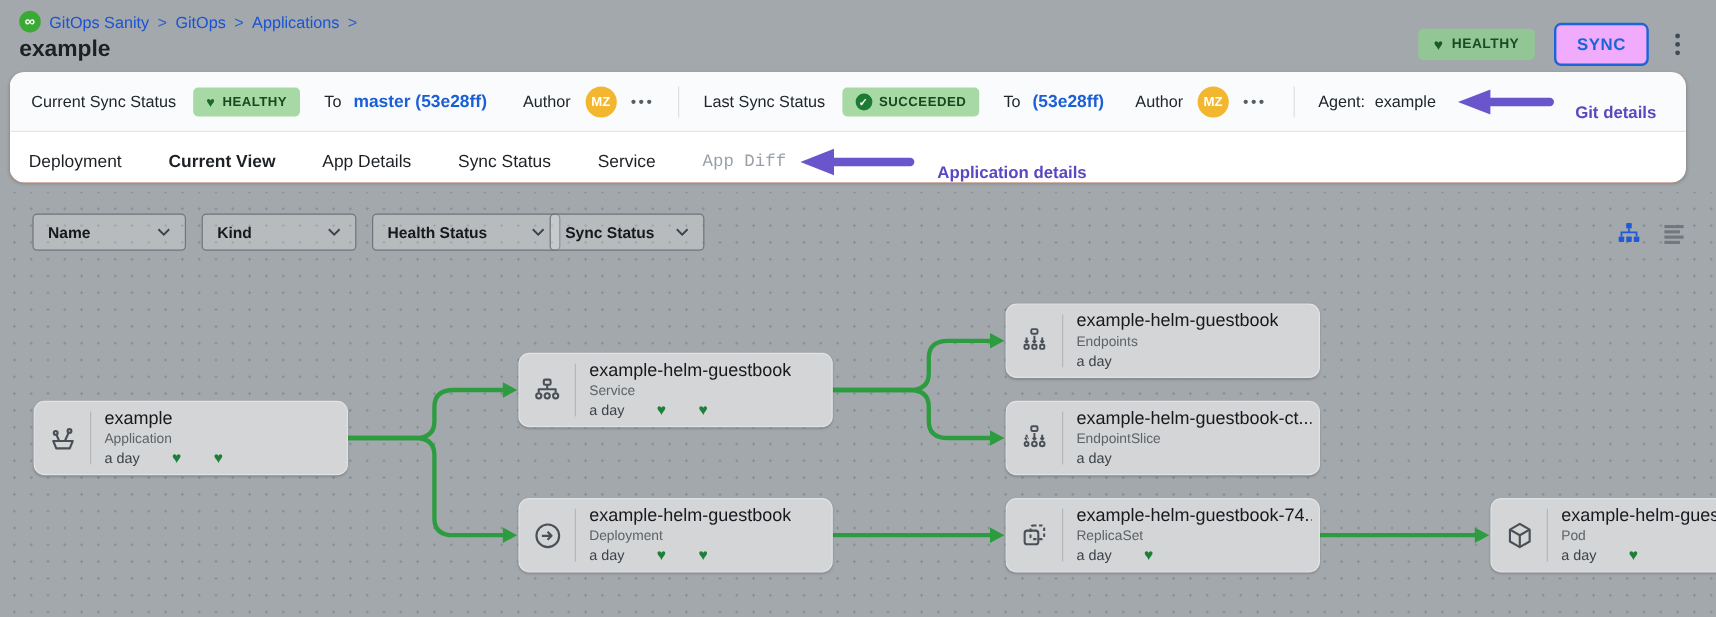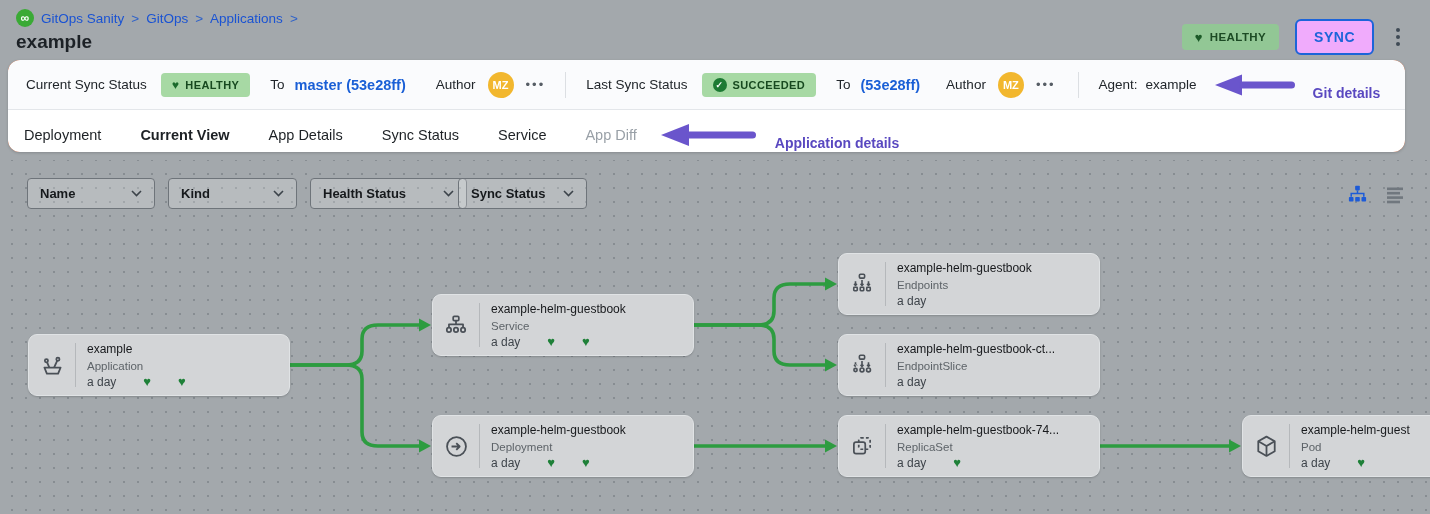--- a/index.html
+++ b/index.html
@@ -68,21 +68,21 @@
                  padding: 0 12px; font-size: 13px; font-weight: bold; color: #16191c; cursor: pointer; }
   .view-toggles { position: absolute; top: 25px; right: 26px; display: flex; gap: 19px; align-items: center; }
   .vt { cursor: pointer; display: flex; }
 
   
   .node { position: absolute; width: 262px; height: 62px; background: #d3d5d7; border: 1px solid #e0e3e5;
           border-radius: 9px; box-shadow: 0 1px 2px rgba(0,0,0,.18); display: flex; align-items: center; cursor: pointer; }
   .node-icon { width: 46px; display: flex; align-items: center; justify-content: center; flex: none; }
   .node-sep { width: 1px; height: 44px; background: #b5b8bb; margin-right: 11px; flex: none; }
   .node-body { overflow: hidden; padding-right: 6px; }
-  .node-title { font-size: 12px; color: #17191c; line-height: 18px; white-space: nowrap; overflow: hidden; }
+  .node-title { font-size: 15px; color: #17191c; line-height: 18px; white-space: nowrap; overflow: hidden; }
   .node-kind { font-size: 11.5px; color: #5d6368; line-height: 15px; margin-top: 1px; }
   .node-meta { font-size: 12px; color: #3e444a; line-height: 15px; margin-top: 1px; display: flex; align-items: flex-start; }
   .heart { color: #1e8038; font-size: 13px; margin-left: 27px; line-height: 13px; }
 </style>
 </head>
 <body>
 
 <div class="breadcrumb-row">
   <span class="logo">∞</span>
   <span class="crumb">GitOps Sanity</span>
@@ -143,21 +143,21 @@
     </svg>
     <span class="annot">Git details</span>
   </div>
 
   <div class="tabs-row">
     <div class="tab">Deployment</div>
     <div class="tab active">Current View</div>
     <div class="tab">App Details</div>
     <div class="tab">Sync Status</div>
     <div class="tab">Service</div>
-    <div class="tab disabled" style="margin-right:24px;">App Diff</div>
+    <div class="tab disabled" style="margin-right:12px;font-family:Liberation Mono, monospace;">App Diff</div>
 
     <svg class="arrow-left" width="96" height="26" viewBox="0 0 96 26" style="margin-right:18px;">
       <polygon points="0,13 28,2 28,24" fill="#6a55cc"></polygon>
       <rect x="25" y="9.5" width="70" height="7" rx="3.5" fill="#6a55cc"></rect>
     </svg>
     <span class="annot">Application details</span>
   </div>
 </div>
 
 <div class="canvas">

